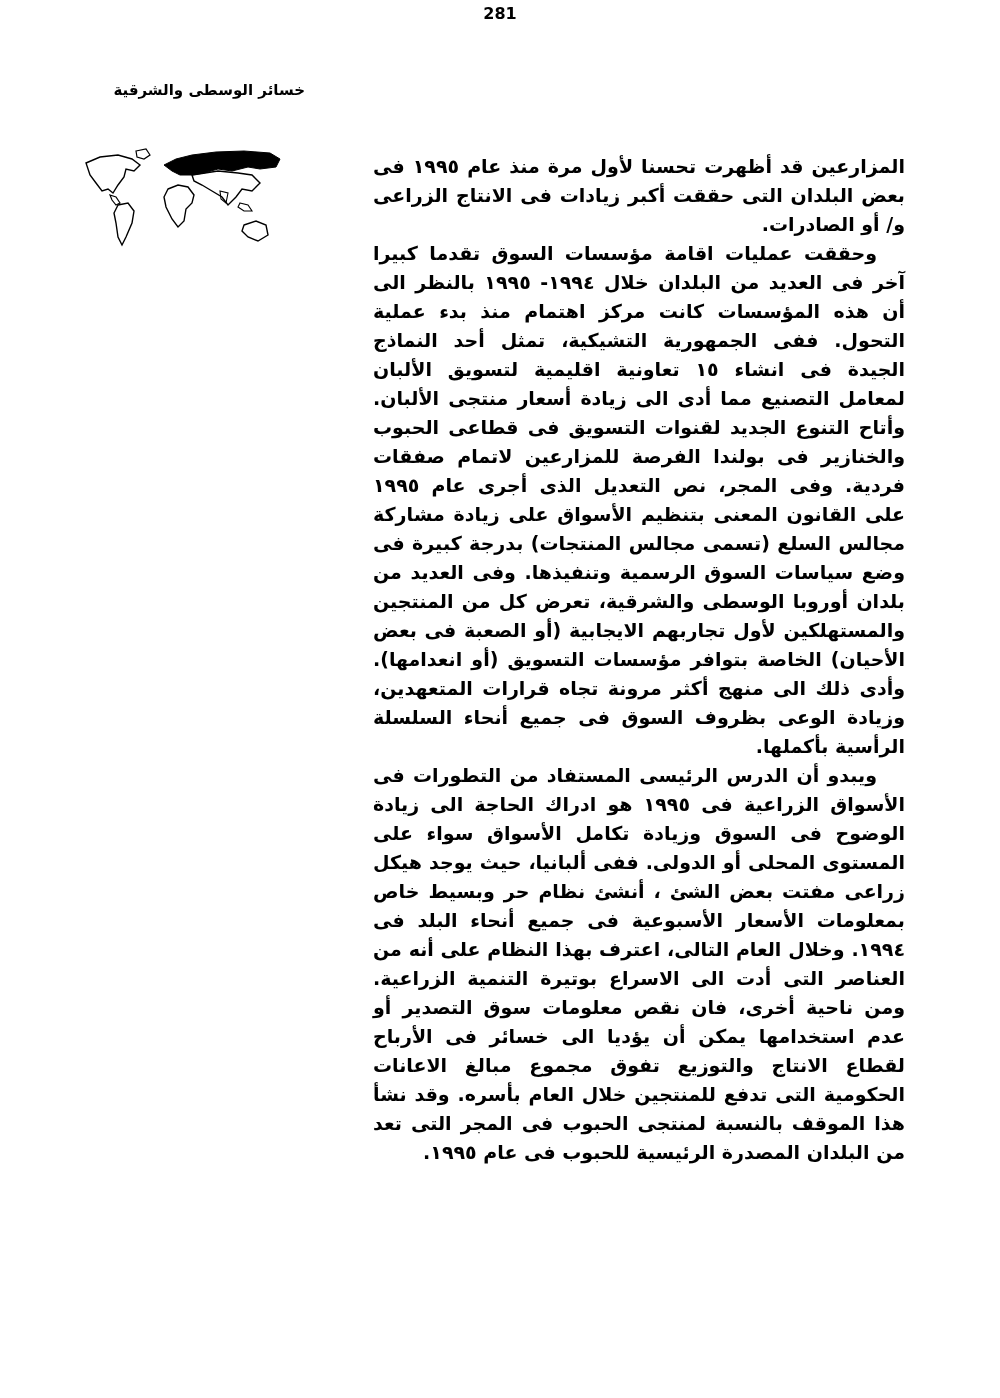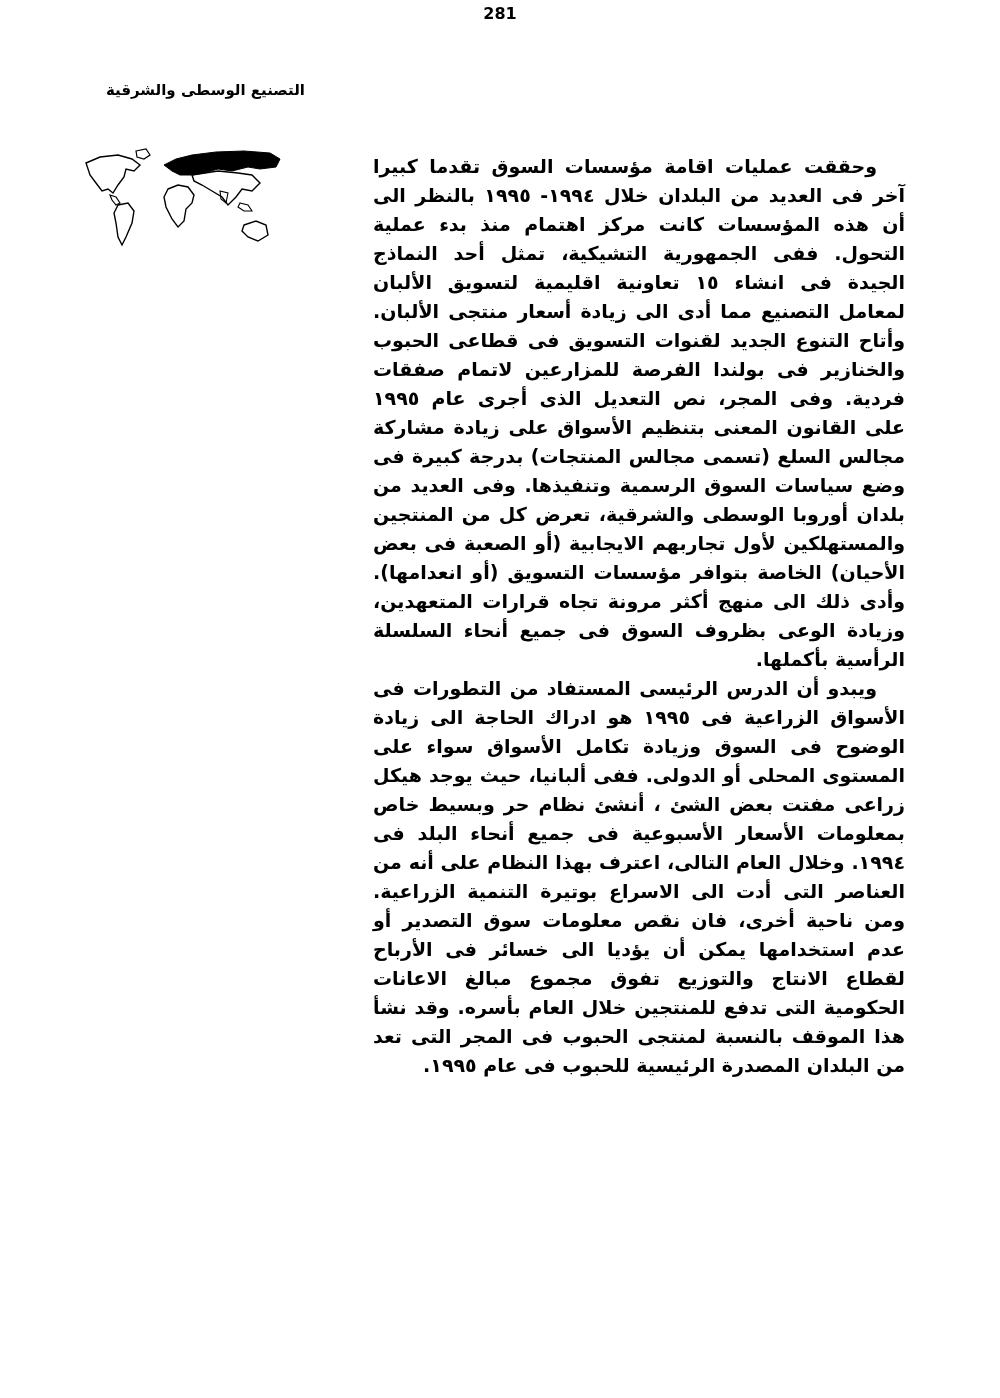--- a/index.html
+++ b/index.html
@@ -67,21 +67,21 @@
   .text-column p.indent {
     text-indent: 28px;
   }
 </style>
 </head>
 <body>
 
 <div class="page-number">281</div>
 
 <div class="heading-wrap">
-  <span class="section-heading-text">التصنيع الوسطى والشرقية</span>
+  <span class="section-heading-text">خسائر الوسطى والشرقية</span>
 </div>
 
 <div class="map-wrap">
   <svg viewBox="0 0 210 125" xmlns="http://www.w3.org/2000/svg">
 
     <path d="M6,18 L20,12 L38,10 L52,14 L60,20 L54,26 L46,24 L44,32 L38,40 L33,48 L28,44 L22,46 L16,38 L10,30 Z" fill="none" stroke="#000" stroke-width="1.4"></path>
 
     <path d="M56,6 L66,4 L70,10 L64,14 L57,12 Z" fill="none" stroke="#000" stroke-width="1.2"></path>
 
     <path d="M30,50 L36,52 L40,58 L36,60 L32,55 Z" fill="none" stroke="#000" stroke-width="1.2"></path>
@@ -96,15 +96,16 @@
 
     <path d="M140,46 L148,48 L146,58 L141,54 Z" fill="none" stroke="#000" stroke-width="1.1"></path>
 
     <path d="M160,58 L168,60 L172,66 L164,66 L158,62 Z" fill="none" stroke="#000" stroke-width="1.1"></path>
 
     <path d="M164,80 L176,76 L186,80 L188,90 L178,96 L168,92 L162,86 Z" fill="none" stroke="#000" stroke-width="1.4"></path>
   </svg>
 </div>
 
 <div class="text-column">
+  <p>المزارعين قد أظهرت تحسنا لأول مرة منذ عام ١٩٩٥ فى بعض البلدان التى حققت أكبر زيادات فى الانتاج الزراعى و/ أو الصادرات.</p>
   <p class="indent">وحققت عمليات اقامة مؤسسات السوق تقدما كبيرا آخر فى العديد من البلدان خلال ١٩٩٤- ١٩٩٥ بالنظر الى أن هذه المؤسسات كانت مركز اهتمام منذ بدء عملية التحول. ففى الجمهورية التشيكية، تمثل أحد النماذج الجيدة فى انشاء ١٥ تعاونية اقليمية لتسويق الألبان لمعامل التصنيع مما أدى الى زيادة أسعار منتجى الألبان. وأتاح التنوع الجديد لقنوات التسويق فى قطاعى الحبوب والخنازير فى بولندا الفرصة للمزارعين لاتمام صفقات فردية. وفى المجر، نص التعديل الذى أجرى عام ١٩٩٥ على القانون المعنى بتنظيم الأسواق على زيادة مشاركة مجالس السلع (تسمى مجالس المنتجات) بدرجة كبيرة فى وضع سياسات السوق الرسمية وتنفيذها. وفى العديد من بلدان أوروبا الوسطى والشرقية، تعرض كل من المنتجين والمستهلكين لأول تجاربهم الايجابية (أو الصعبة فى بعض الأحيان) الخاصة بتوافر مؤسسات التسويق (أو انعدامها). وأدى ذلك الى منهج أكثر مرونة تجاه قرارات المتعهدين، وزيادة الوعى بظروف السوق فى جميع أنحاء السلسلة الرأسية بأكملها.</p>
   <p class="indent">ويبدو أن الدرس الرئيسى المستفاد من التطورات فى الأسواق الزراعية فى ١٩٩٥ هو ادراك الحاجة الى زيادة الوضوح فى السوق وزيادة تكامل الأسواق سواء على المستوى المحلى أو الدولى. ففى ألبانيا، حيث يوجد هيكل زراعى مفتت بعض الشئ ، أنشئ نظام حر وبسيط خاص بمعلومات الأسعار الأسبوعية فى جميع أنحاء البلد فى ١٩٩٤. وخلال العام التالى، اعترف بهذا النظام على أنه من العناصر التى أدت الى الاسراع بوتيرة التنمية الزراعية. ومن ناحية أخرى، فان نقص معلومات سوق التصدير أو عدم استخدامها يمكن أن يؤديا الى خسائر فى الأرباح لقطاع الانتاج والتوزيع تفوق مجموع مبالغ الاعانات الحكومية التى تدفع للمنتجين خلال العام بأسره. وقد نشأ هذا الموقف بالنسبة لمنتجى الحبوب فى المجر التى تعد من البلدان المصدرة الرئيسية للحبوب فى عام ١٩٩٥.</p>
 </div>
 
 </body></html>

